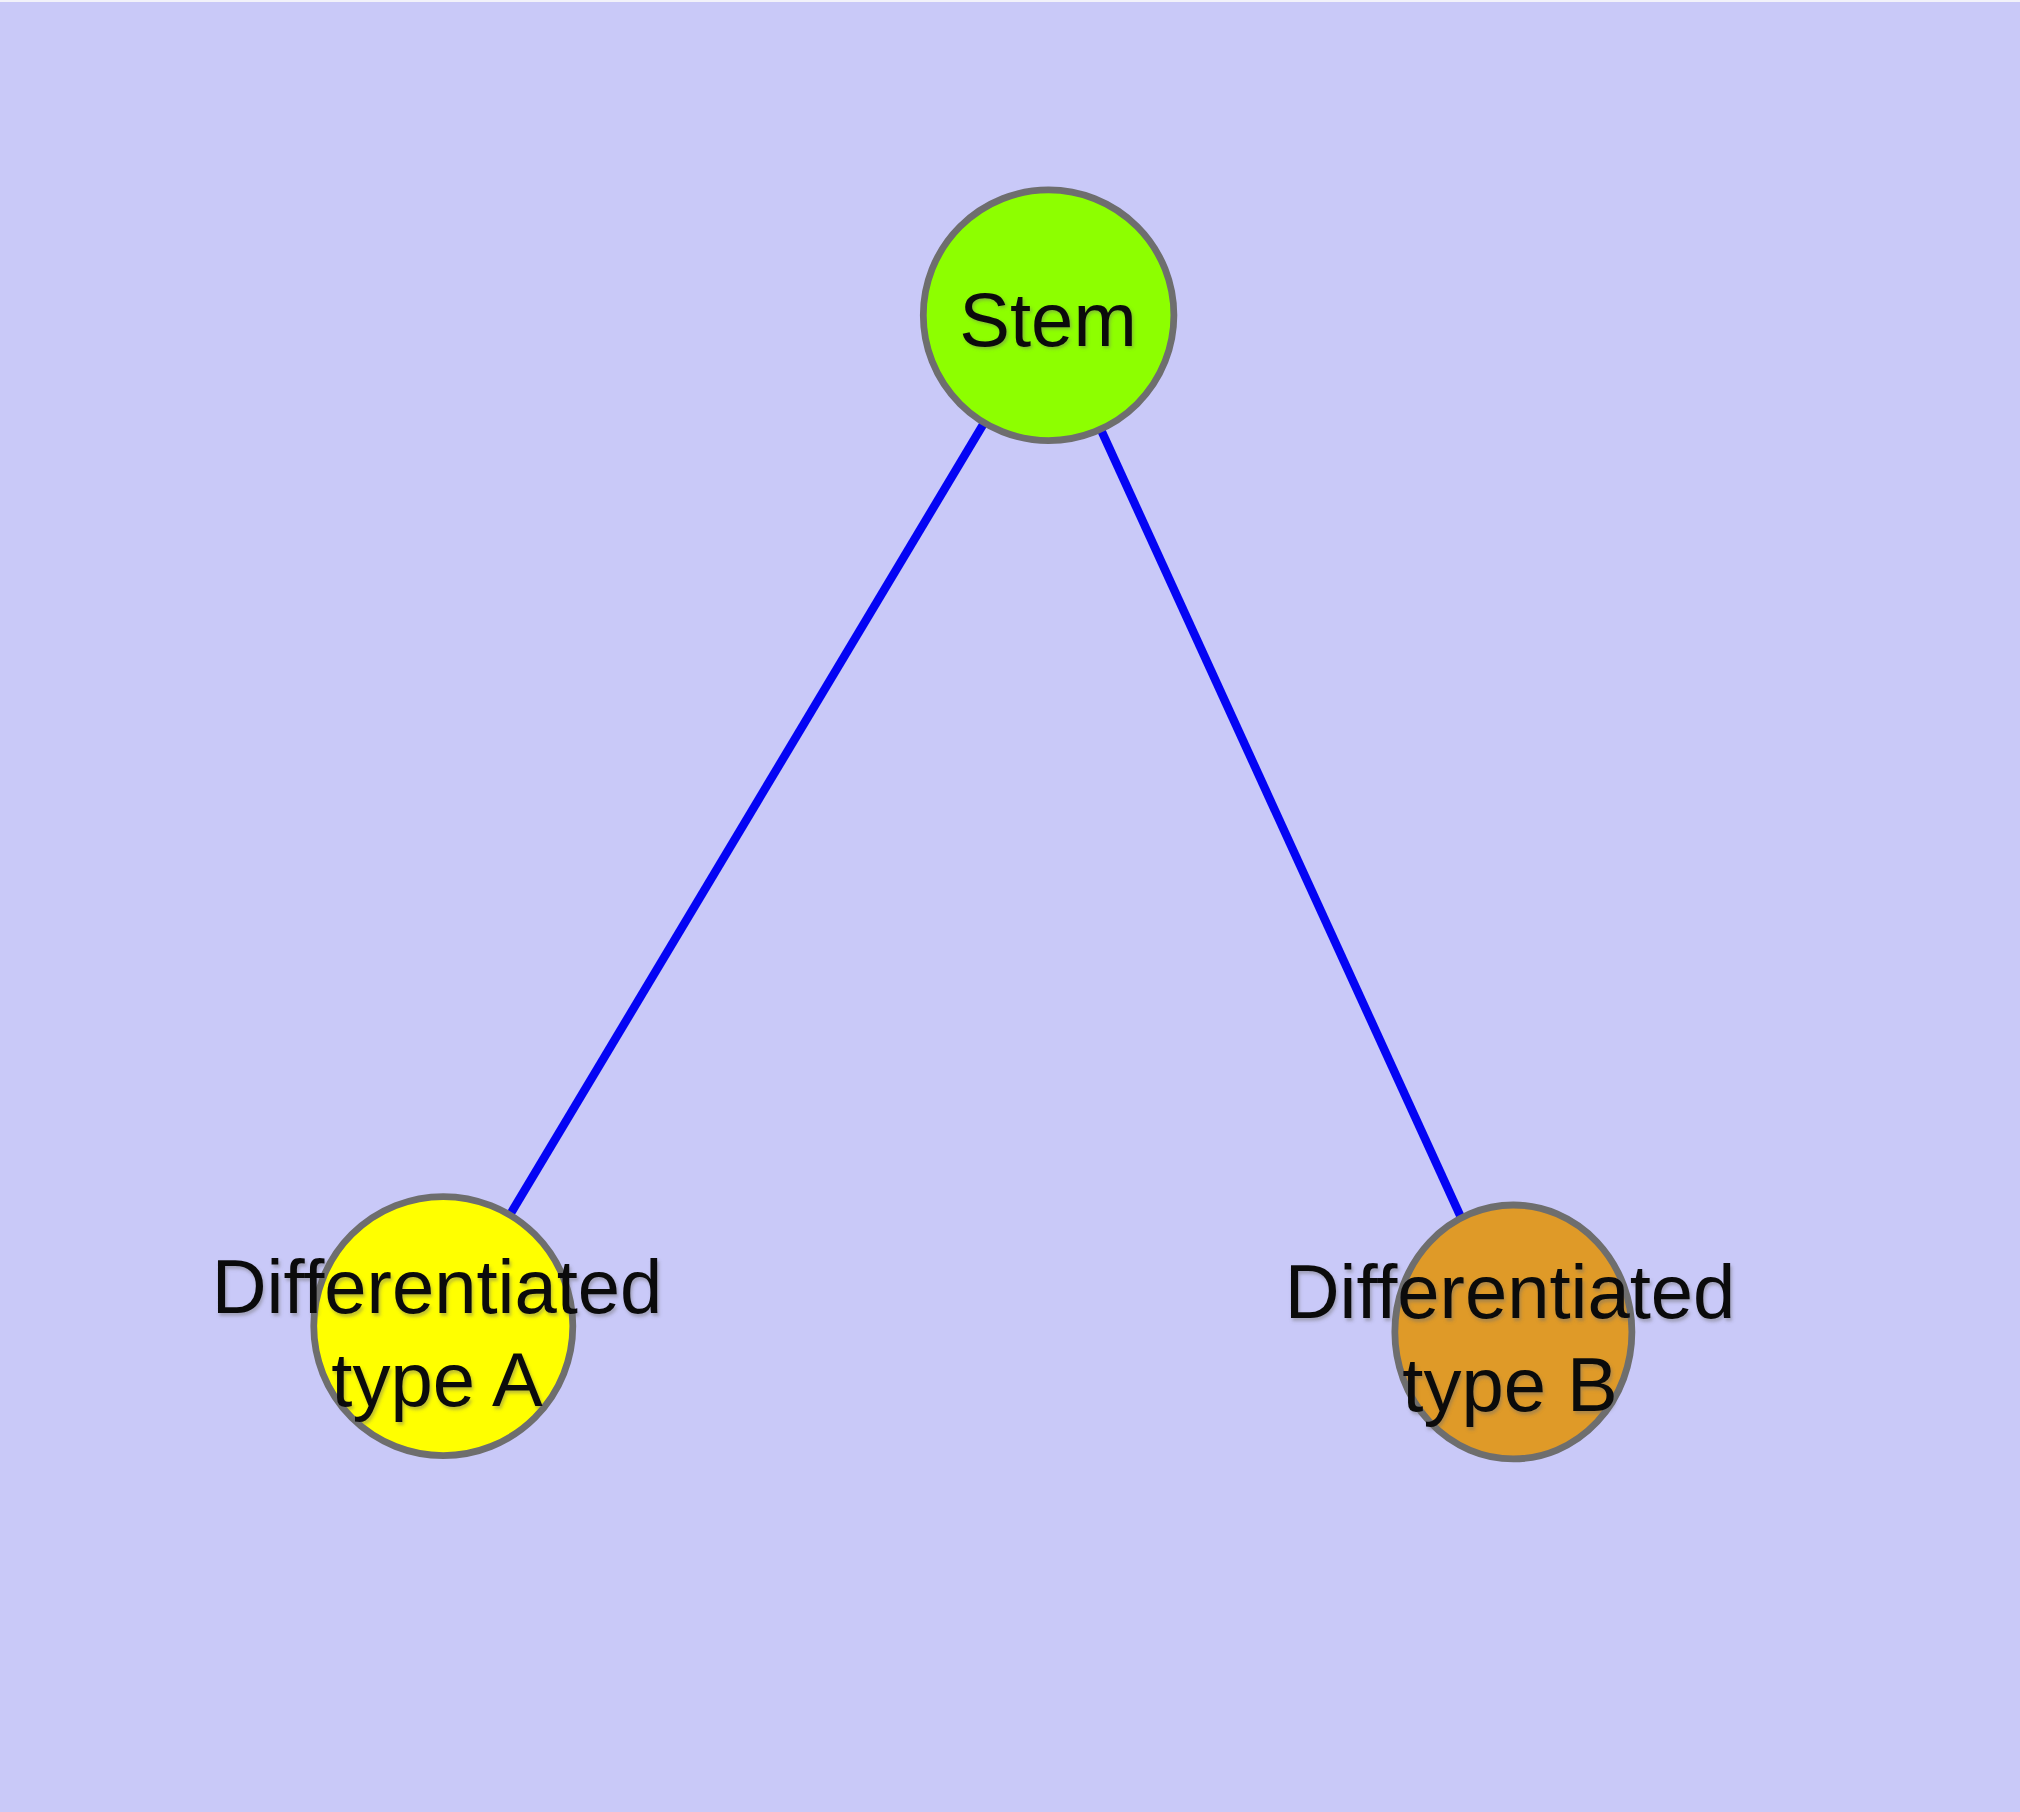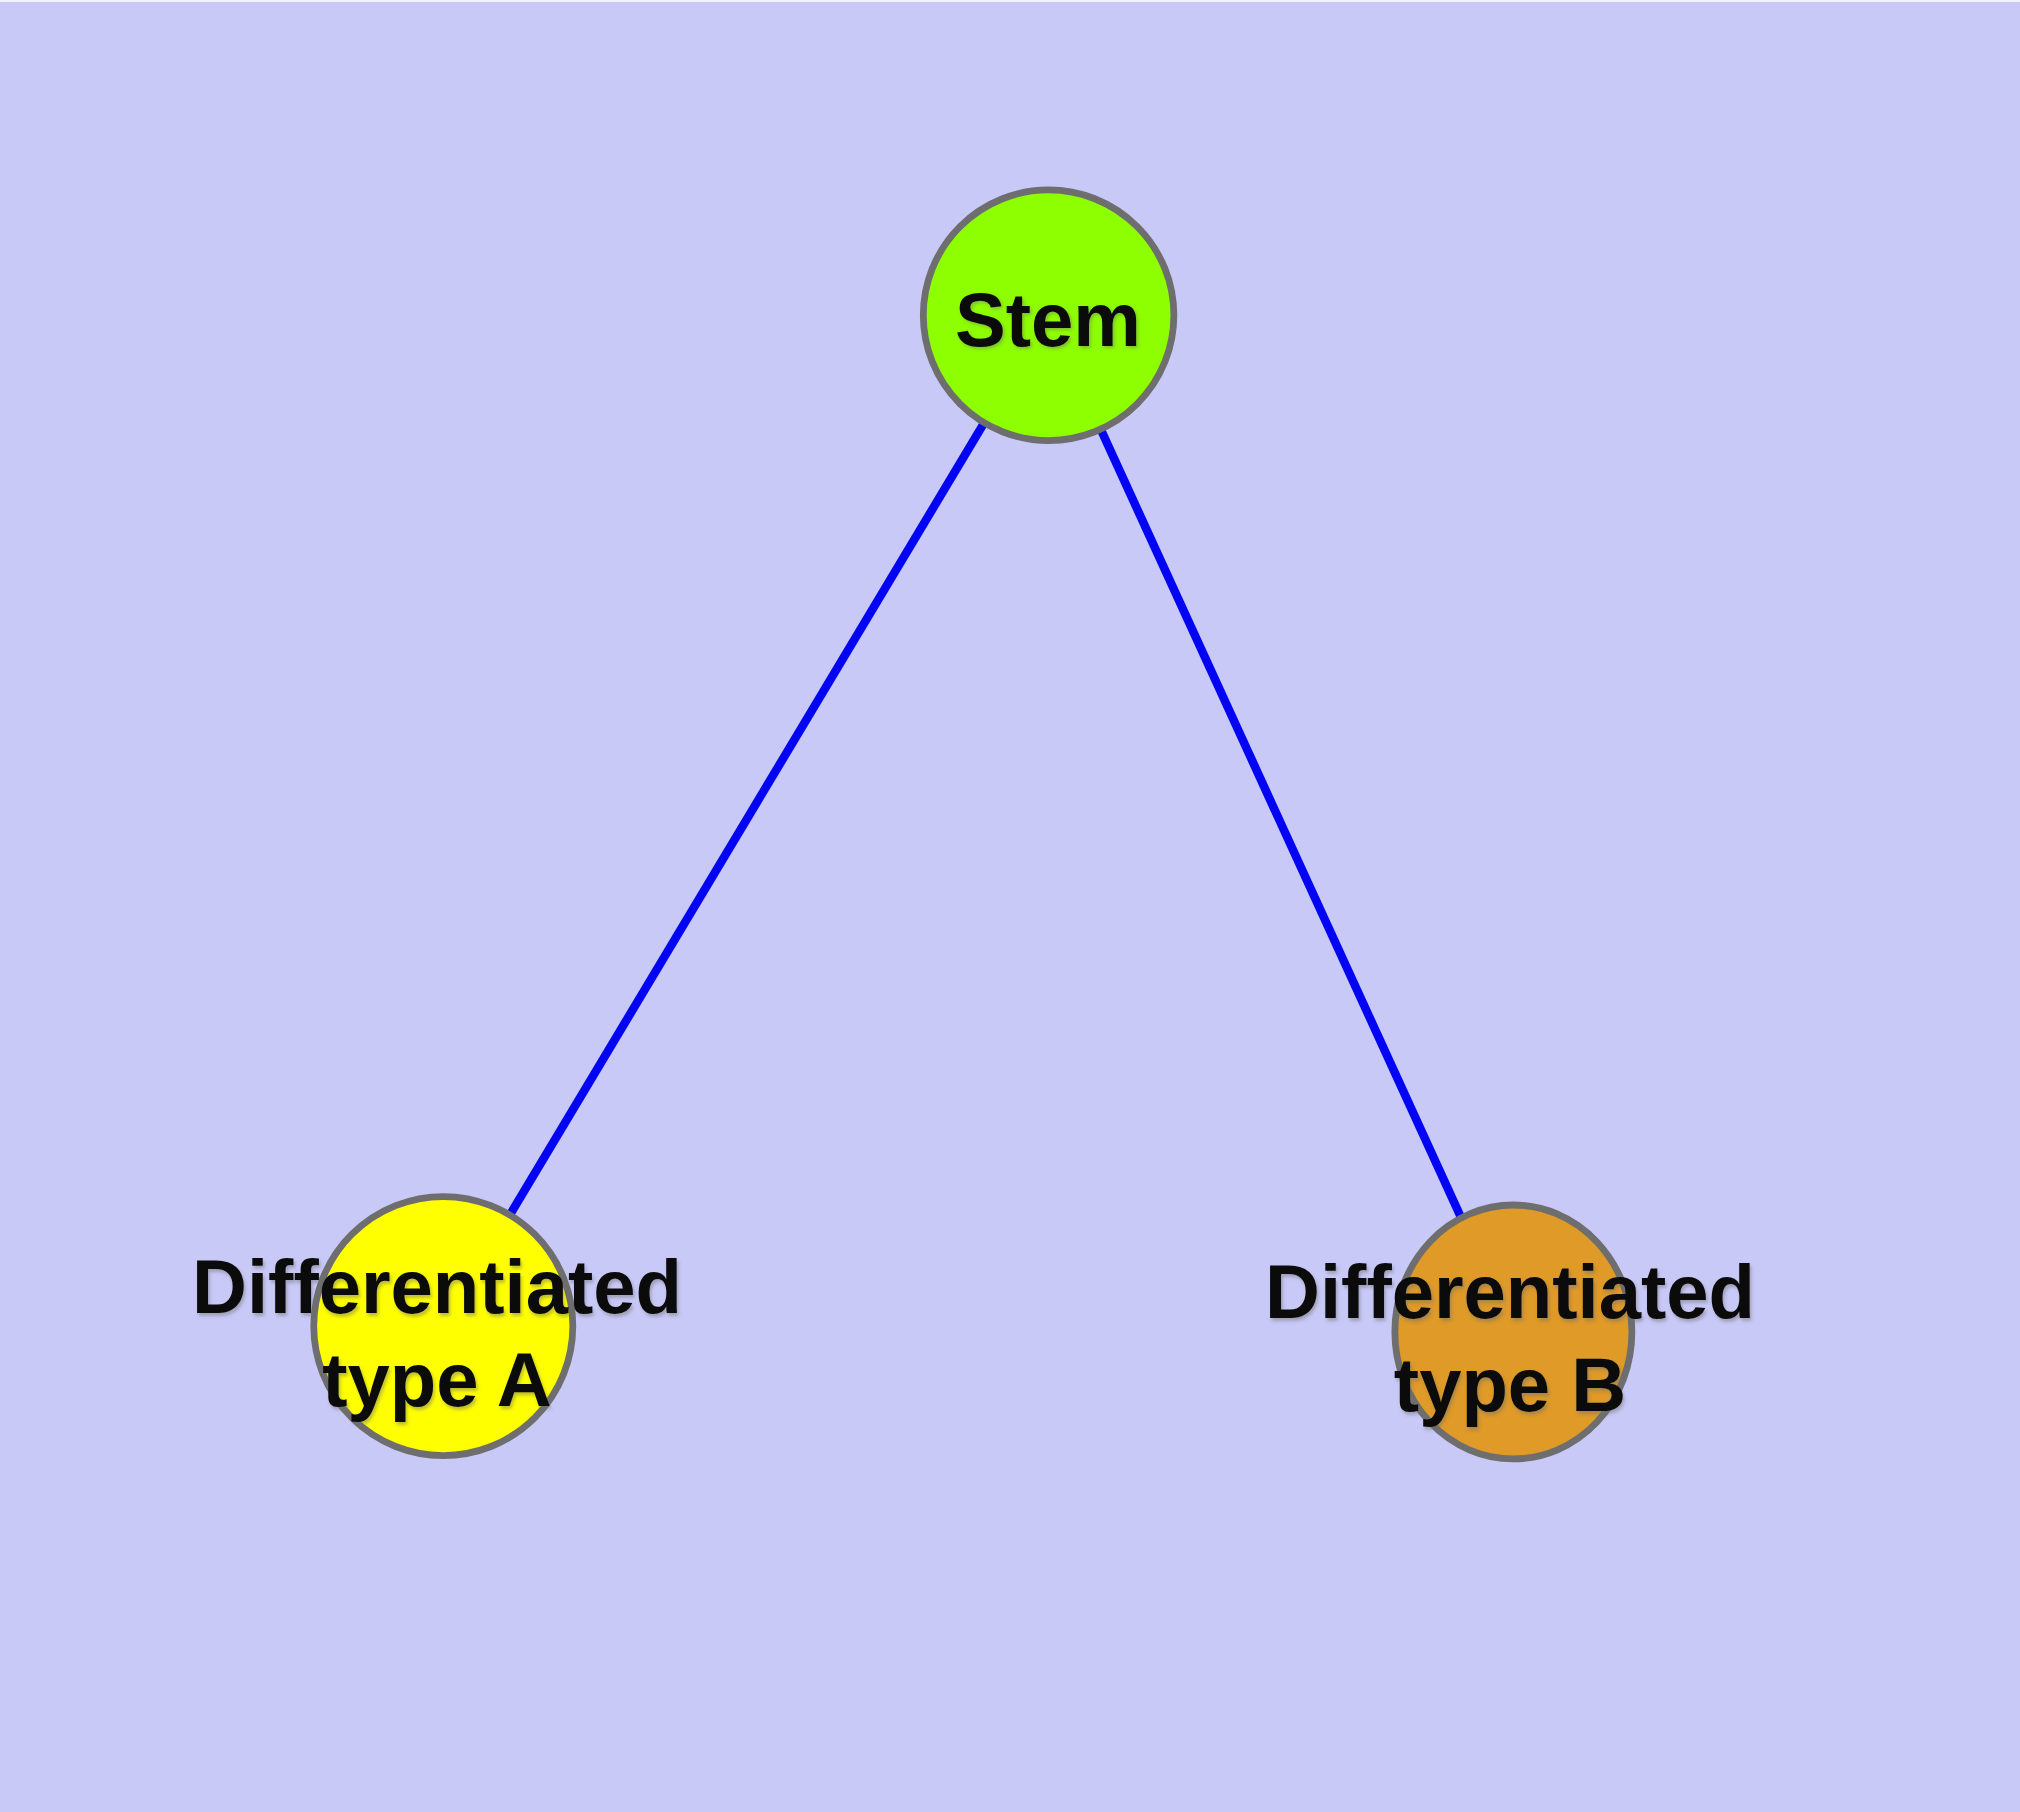--- a/index.html
+++ b/index.html
@@ -24,21 +24,21 @@
     top: 0;
     left: 0;
     width: 100%;
     height: 100%;
     display: block;
   }
   .node-label {
     position: absolute;
     transform: translate(-50%, -50%);
     text-align: center;
-    font-weight: 700;
+    font-weight: 400;
     font-size: 76px;
     line-height: 93px;
     color: #0b0b0b;
     white-space: pre-line;
     letter-spacing: 0px;
     text-shadow: 1.7px 2.5px 3.4px rgba(110,110,110,0.45);
     pointer-events: none;
   }
   .label-stem   { left: 1048px; top: 317px; }
   .label-type-a { left: 437px;  top: 1331px; }

